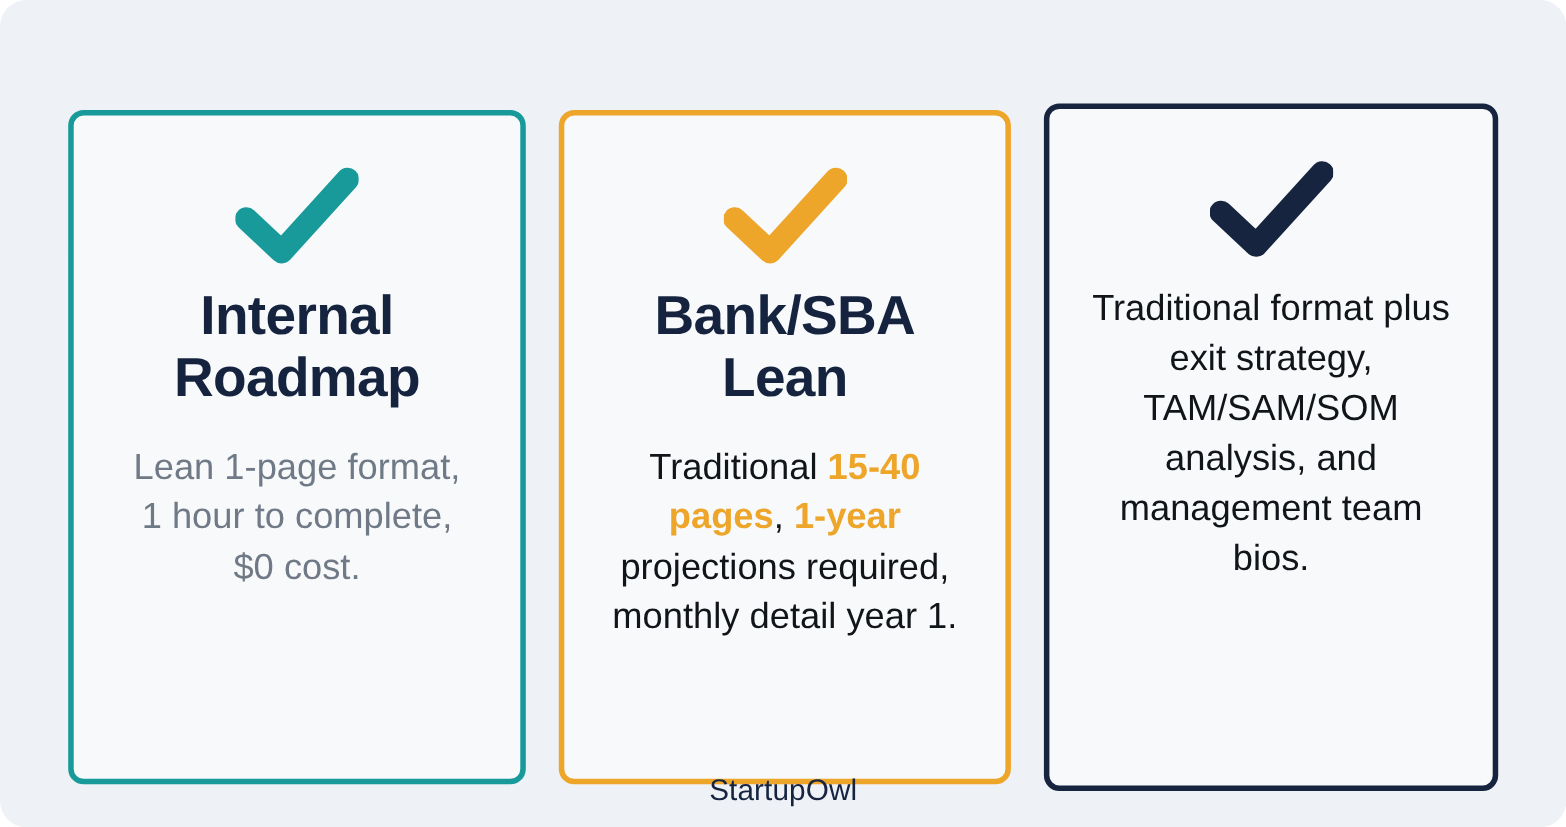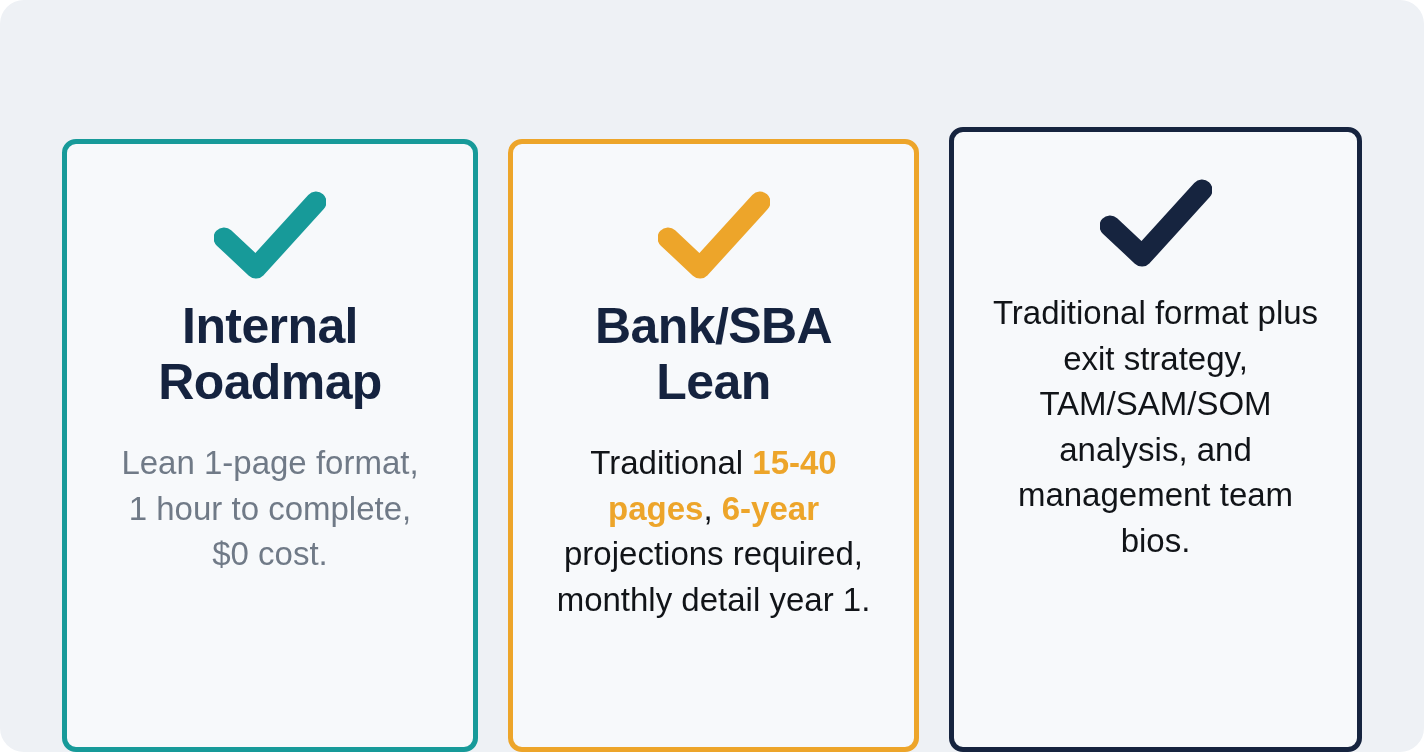--- a/index.html
+++ b/index.html
@@ -17,21 +17,21 @@
     font-family: "Liberation Sans", "DejaVu Sans", sans-serif;
     -webkit-font-smoothing: antialiased;
   }
   #cards {
     position: absolute;
     left: 0;
     top: 0;
     width: 1424px;
     height: 752px;
     display: flex;
-    align-items: flex-end;
+    align-items: center;
     justify-content: center;
     gap: 30px;
     padding: 60px 60px 0 60px;
     box-sizing: border-box;
   }
   .card {
     box-sizing: border-box;
     background: #f7f9fb;
     border-style: solid;
     border-width: 5px;
@@ -110,28 +110,31 @@
       <p class="card-body body-1">Lean 1-page format, 1 hour to complete, $0 cost.</p>
     </div>
 
     <div class="card card-2">
       <div class="check-wrap">
         <svg width="112" height="90" viewBox="0 0 112 90" aria-hidden="true">
           <path d="M10 48 L42 78 L102 12" fill="none" stroke="#eda52a" stroke-width="21" stroke-linecap="round" stroke-linejoin="round"></path>
         </svg>
       </div>
       <h2 class="card-title">Bank/SBA Lean</h2>
-      <p class="card-body body-2">Traditional <span class="hl">15-40 pages</span>, <span class="hl">6-year</span> projections required, monthly detail year 1.</p>
+      <p class="card-body body-2">Traditional <span class="hl">15-40 pages</span>, <span class="hl">1-year</span> projections required, monthly detail year 1.</p>
     </div>
 
     <div class="card card-3">
       <div class="check-wrap">
         <svg width="112" height="90" viewBox="0 0 112 90" aria-hidden="true">
           <path d="M10 48 L42 78 L102 12" fill="none" stroke="#16243f" stroke-width="21" stroke-linecap="round" stroke-linejoin="round"></path>
         </svg>
       </div>
       <p class="card-body body-3">Traditional format plus exit strategy, TAM/SAM/SOM analysis, and management team bios.</p>
     </div>
 
   </div>
 
+  <div id="footer">
+    <span>StartupOwl</span>
+  </div>
 
 </div>
 
 </body></html>

